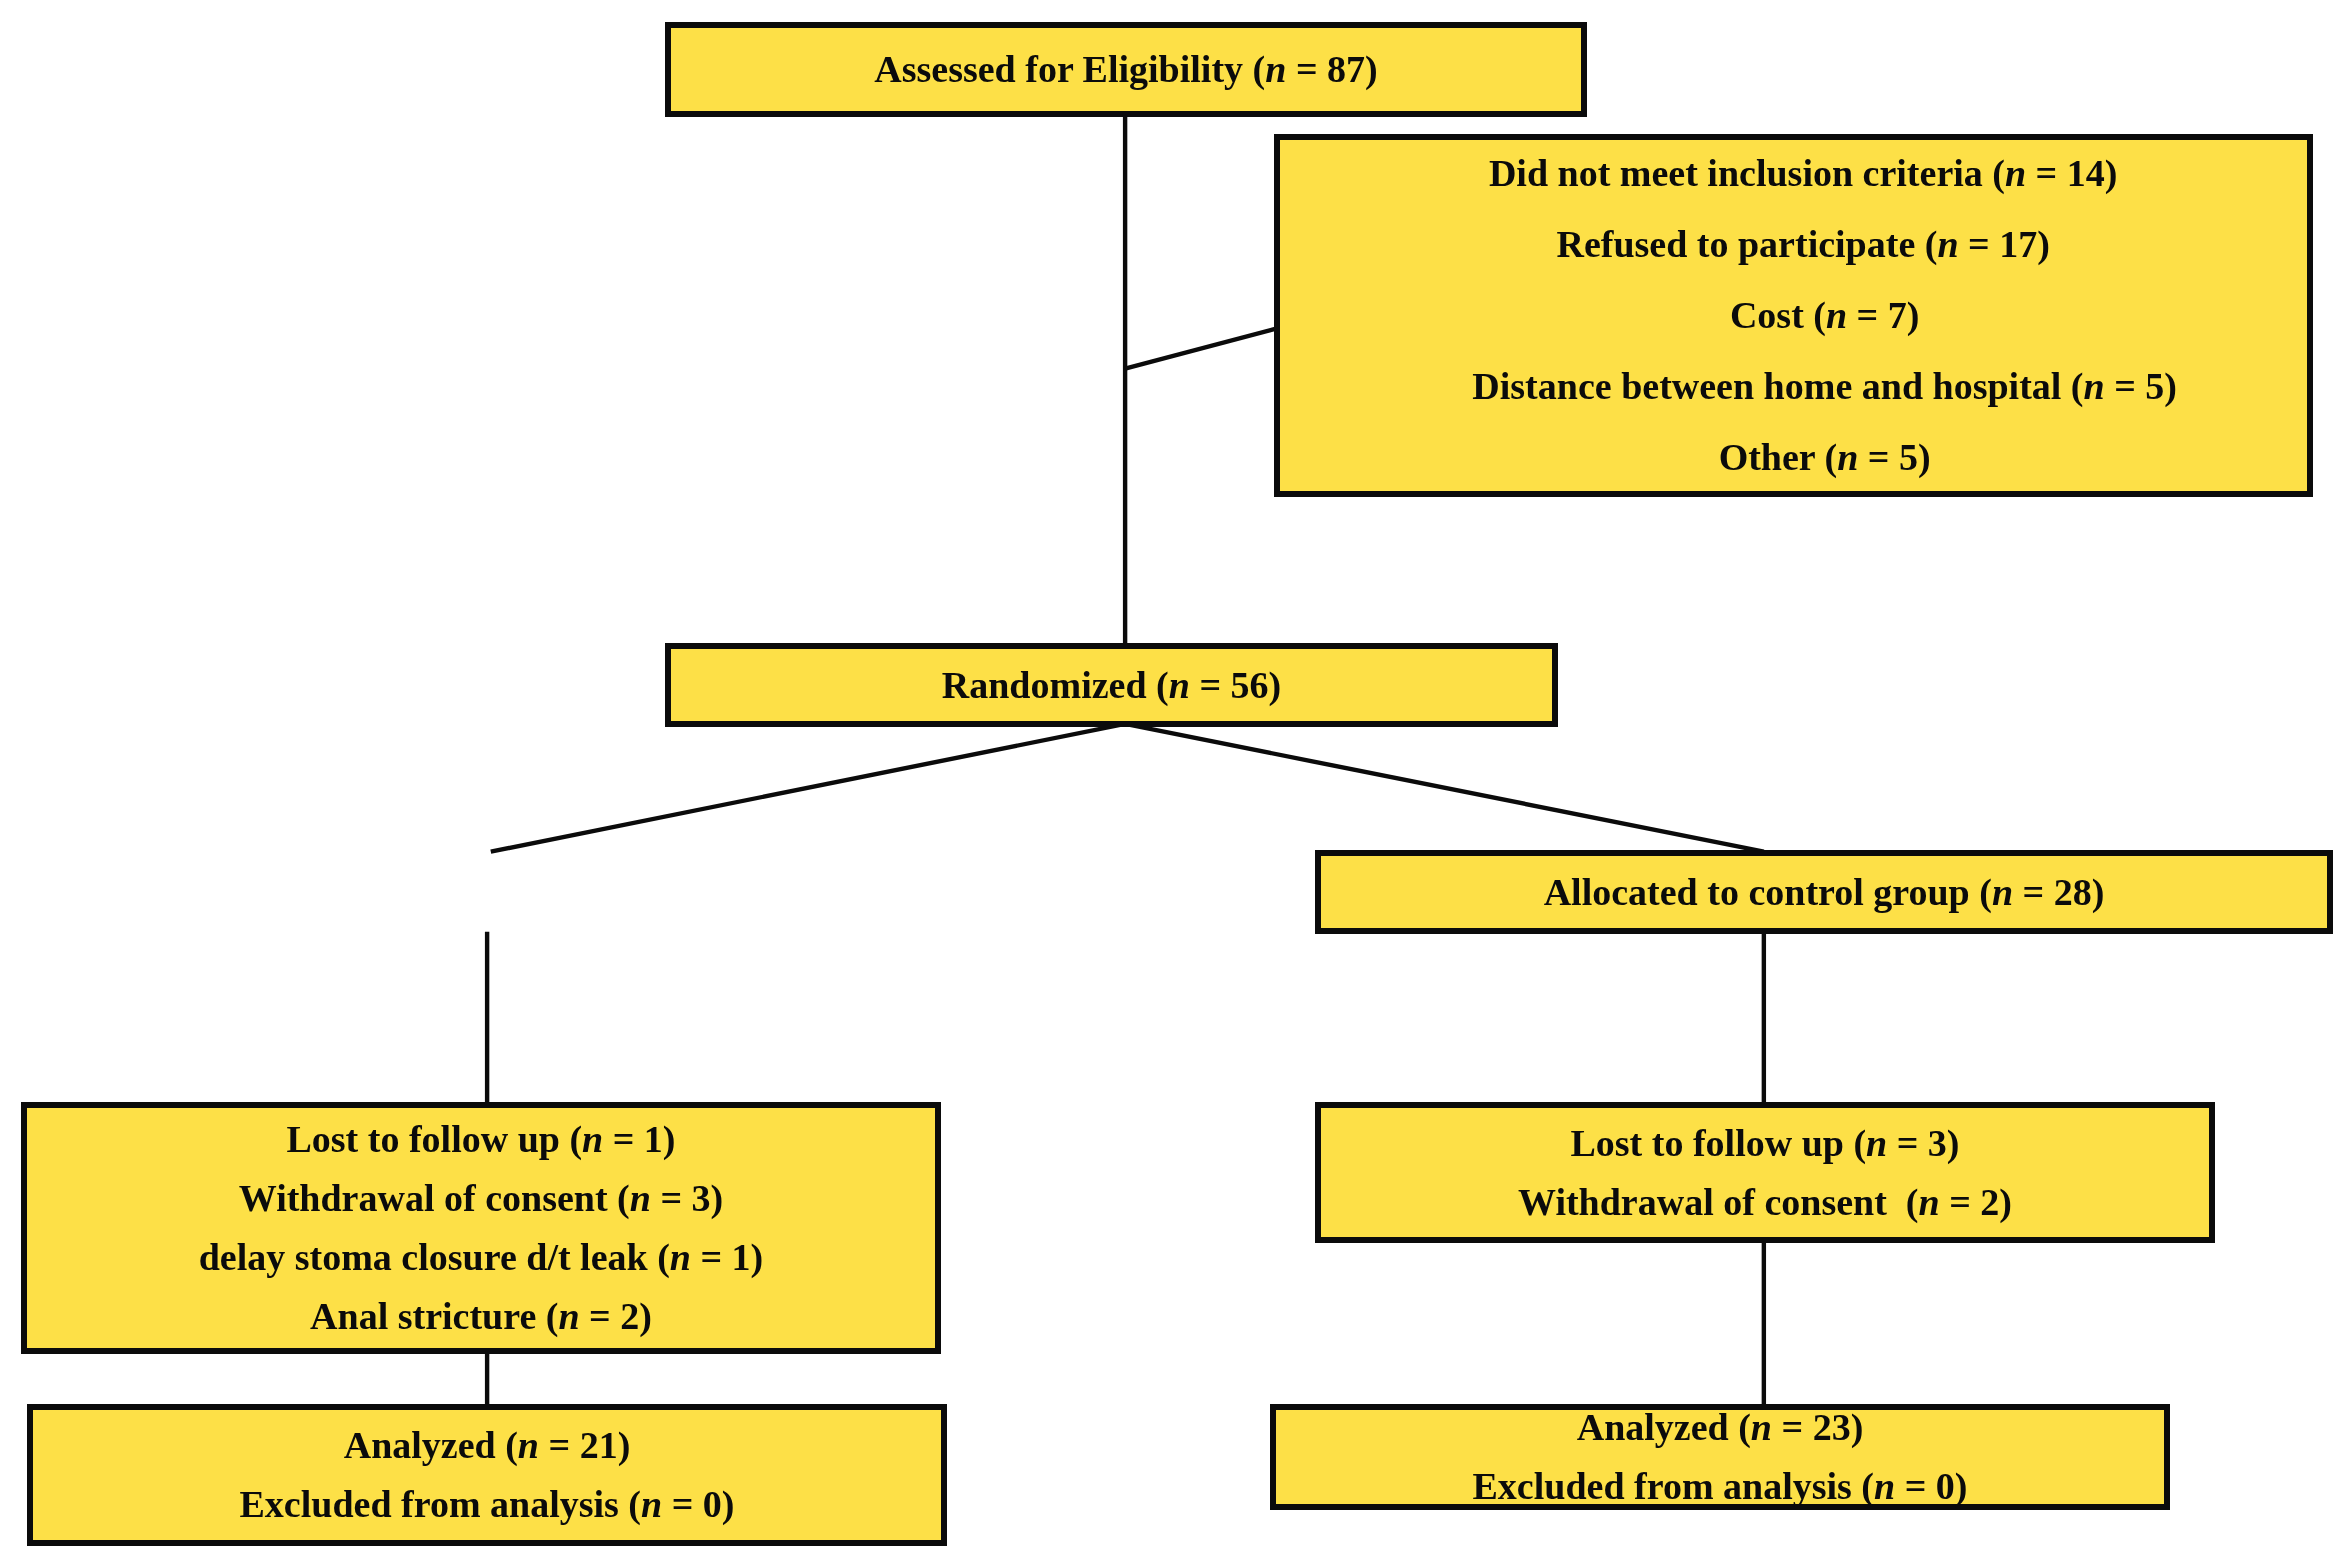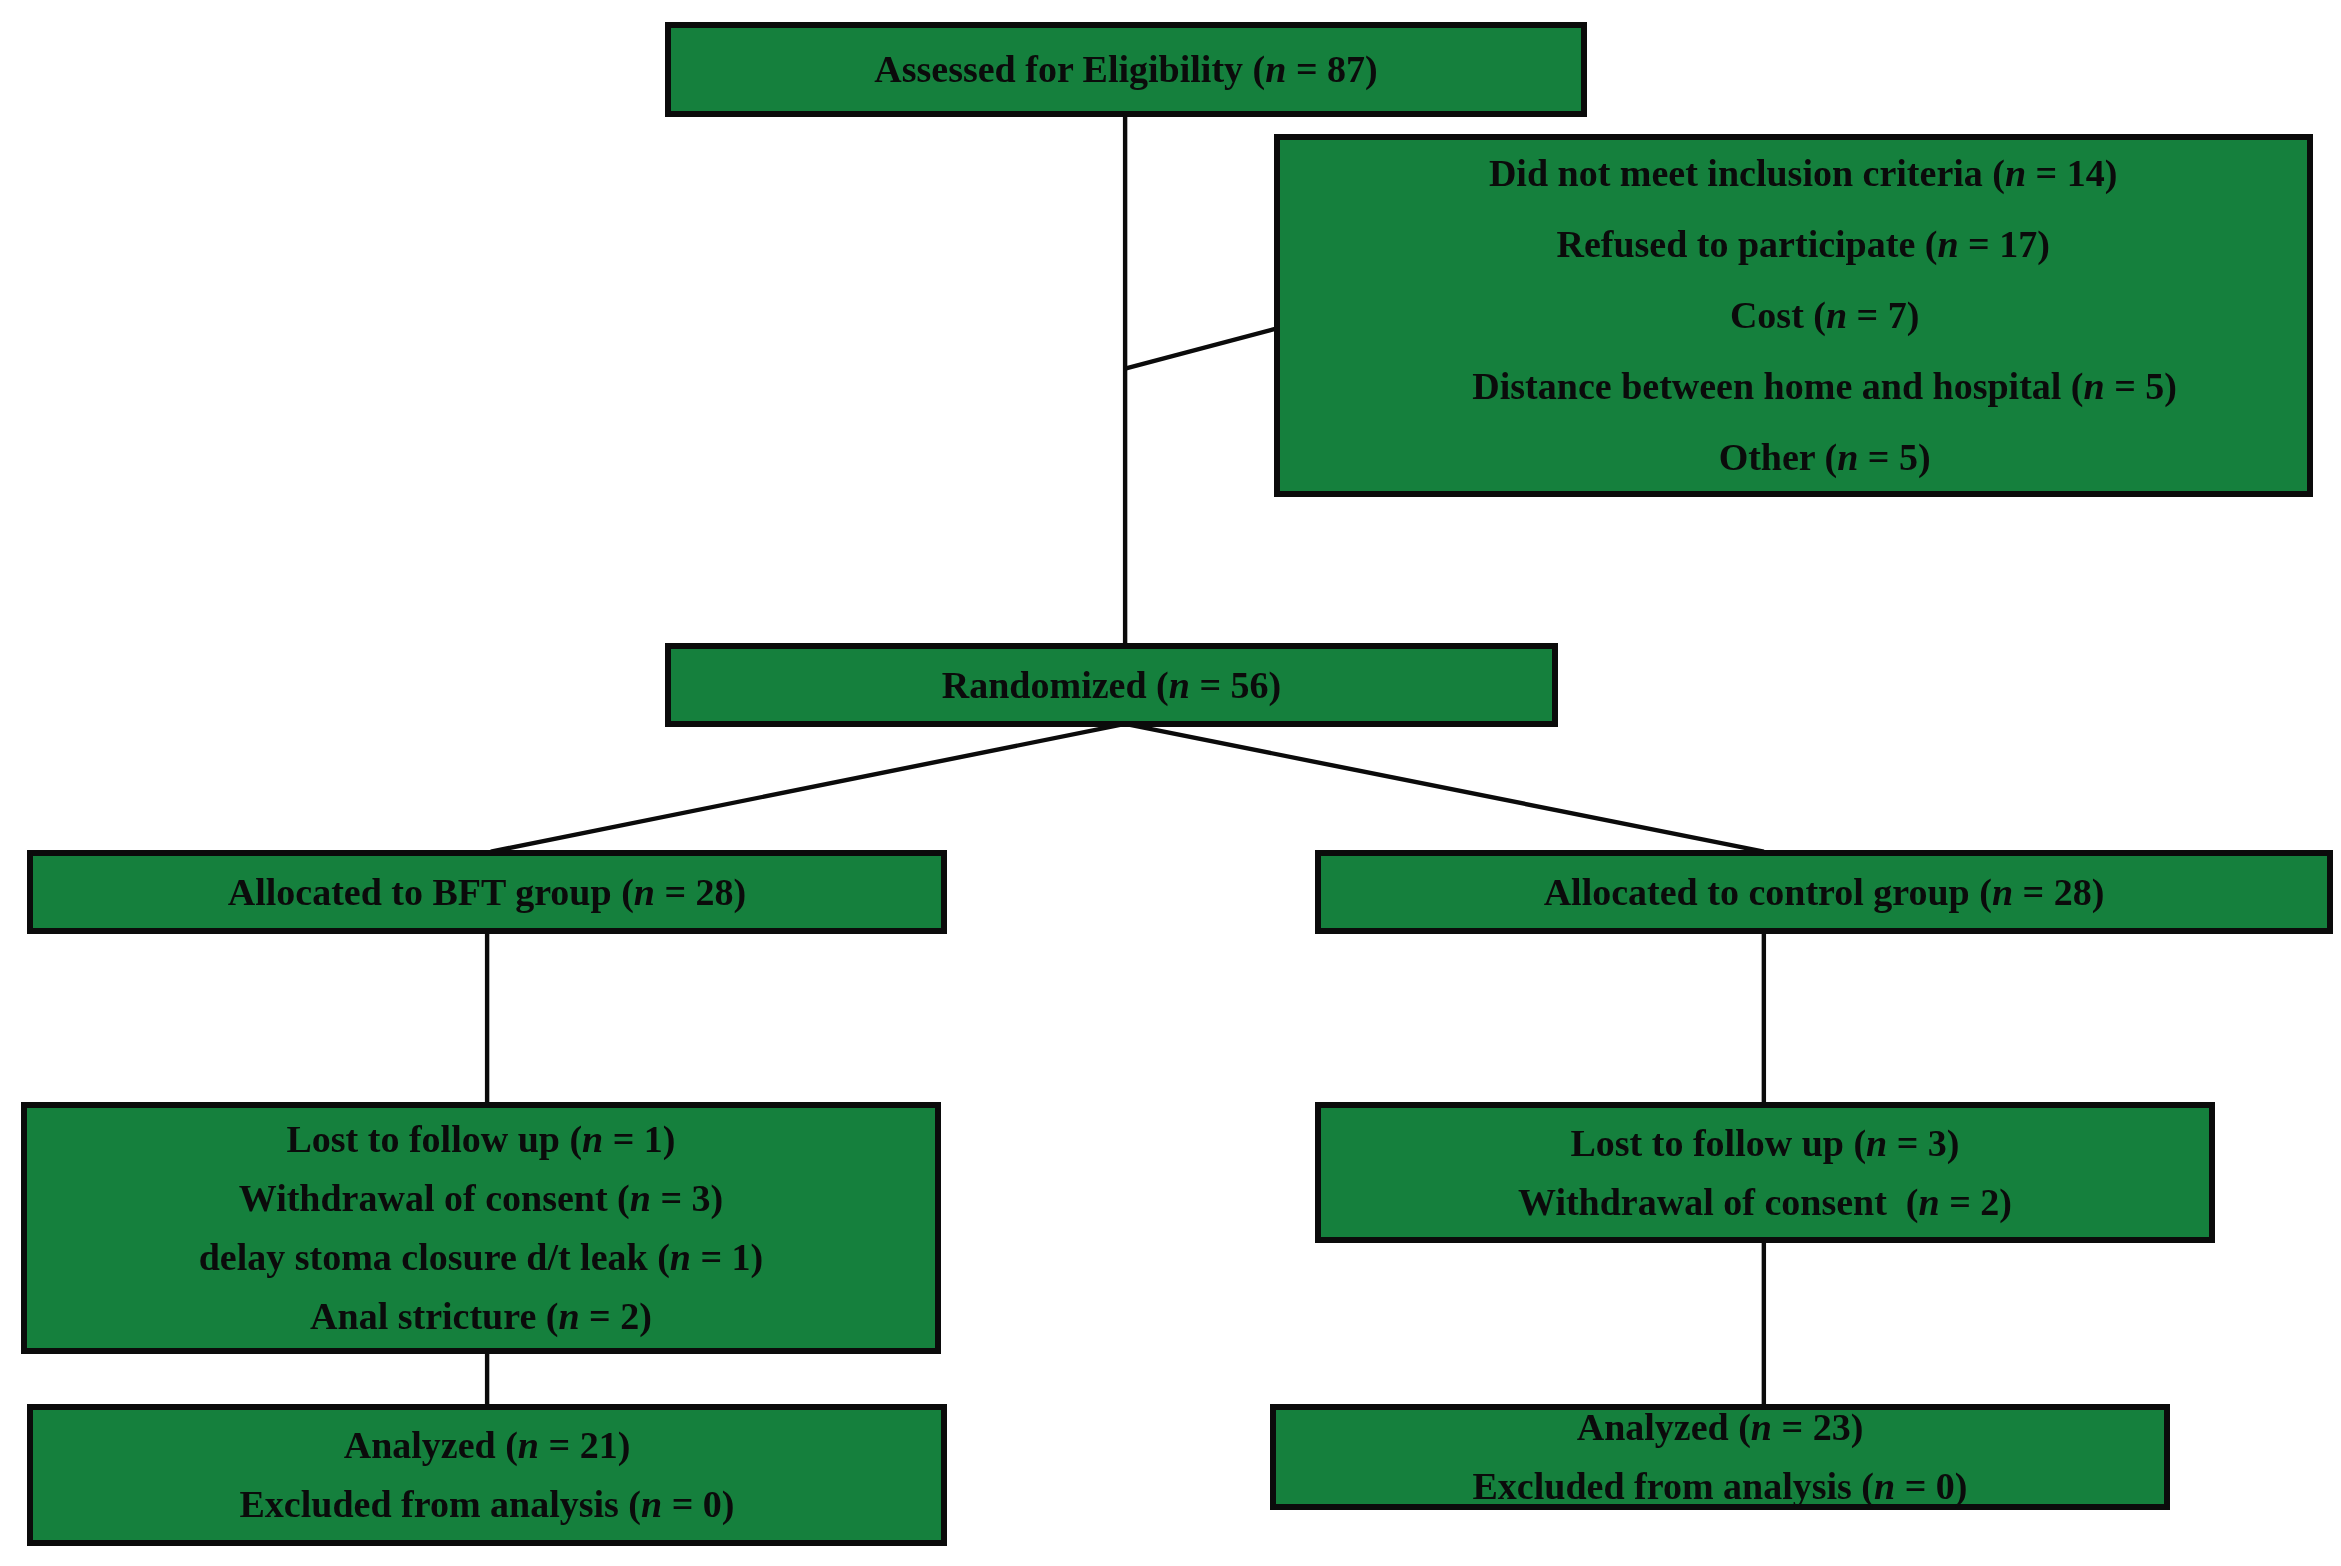--- a/index.html
+++ b/index.html
@@ -22,21 +22,21 @@
     left: 0; top: 0;
     width: 2342px;
     height: 1566px;
   }
   svg.connectors line {
     stroke: #0b0b0b;
     stroke-width: 6;
   }
   .box {
     position: absolute;
-    background: #15803d;
+    background: #fde047;
     border: 6.6px solid #0b0b0b;
     box-sizing: border-box;
     display: flex;
     flex-direction: column;
     justify-content: center;
     align-items: center;
     text-align: center;
     font-size: 38px;
     line-height: 57px;
   }
@@ -91,23 +91,20 @@
     <div class="bline">Refused to participate (<i>n</i> = 17)</div>
     <div class="bline indent">Cost (<i>n</i> = 7)</div>
     <div class="bline indent">Distance between home and hospital (<i>n</i> = 5)</div>
     <div class="bline indent">Other (<i>n</i> = 5)</div>
   </div>
 
   <div class="box" id="box-randomized">
     <div class="bline">Randomized (<i>n</i> = 56)</div>
   </div>
 
-  <div class="box" id="box-bft-alloc">
-    <div class="bline">Allocated to BFT group (<i>n</i> = 28)</div>
-  </div>
 
   <div class="box" id="box-ctrl-alloc">
     <div class="bline">Allocated to control group (<i>n</i> = 28)</div>
   </div>
 
   <div class="box" id="box-bft-fu">
     <div class="bline">Lost to follow up (<i>n</i> = 1)</div>
     <div class="bline">Withdrawal of consent (<i>n</i> = 3)</div>
     <div class="bline">delay stoma closure d/t leak (<i>n</i> = 1)</div>
     <div class="bline">Anal stricture (<i>n</i> = 2)</div>

